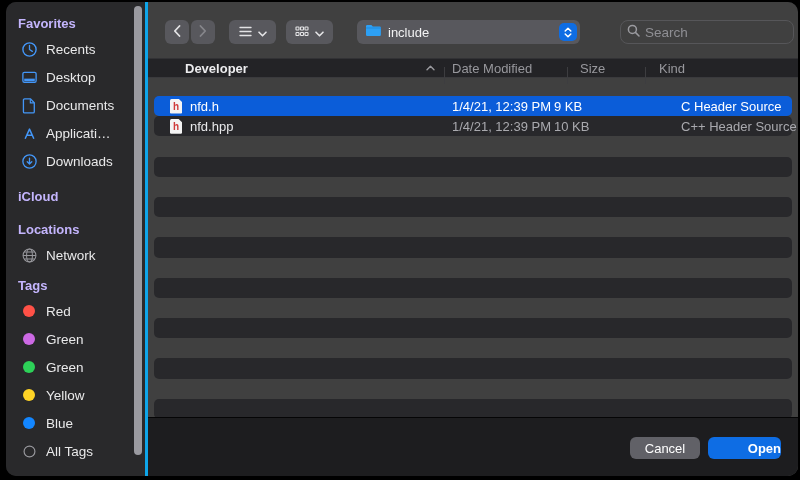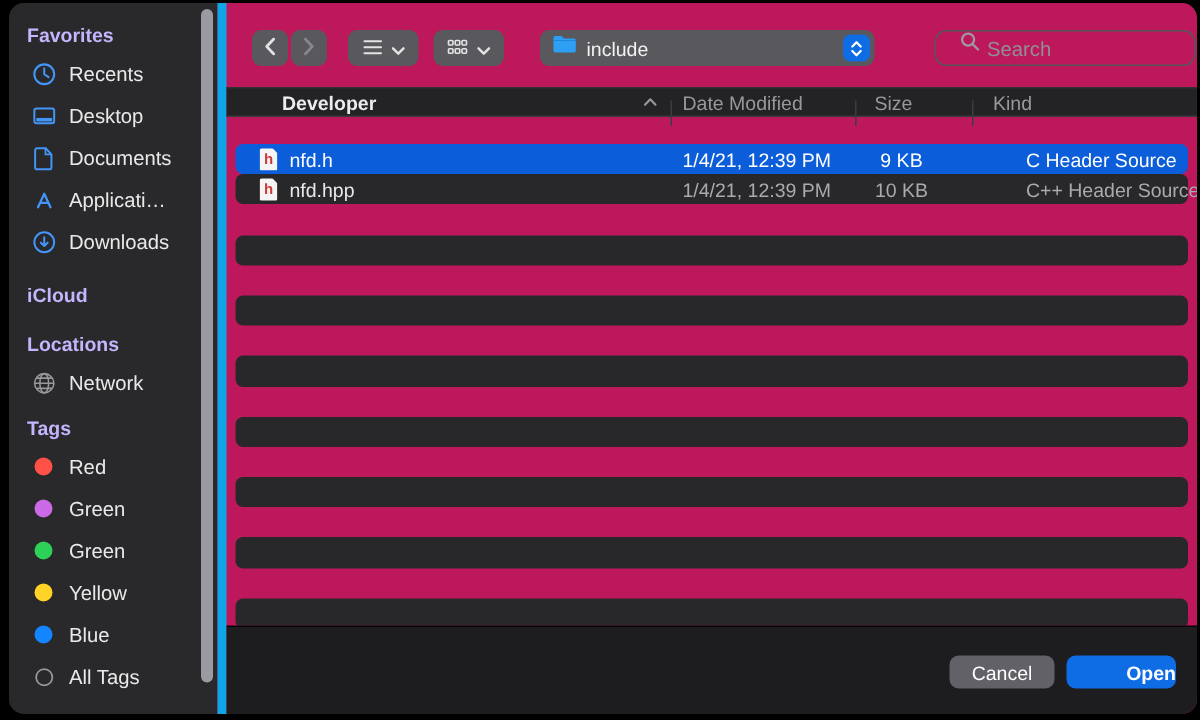--- a/index.html
+++ b/index.html
@@ -17,40 +17,40 @@
   .side-item { height:28px; display:flex; align-items:center; padding-left:13px; cursor:default; }
   .side-item .ic { width:20px; height:20px; display:flex; align-items:center;
                    justify-content:center; flex:none; }
   .side-item .lbl { margin-left:7px; color:#e9e9ea; font-size:13.5px; white-space:nowrap;
                     overflow:hidden; }
   .dot { width:12px; height:12px; border-radius:50%; display:block; }
   #side-scrollbar { position:absolute; top:4px; right:3px; width:8px; height:449px;
                     background:#9a9aa0; border-radius:4px; }
 
   
-  #main { position:relative; flex:1; background:#be185d; border-left:6px solid #0ea5e9; }
+  #main { position:relative; flex:1; background:#404040; border-left:3px solid #0ea5e9; }
 
   
   .tbtn { position:absolute; top:18px; height:24px; background:#58585d; border:none;
           border-radius:6px; display:flex; align-items:center; justify-content:center;
           gap:6px; color:#e3e3e5; }
   #btn-back    { left:17px;  width:24px; }
   #btn-forward { left:43px;  width:24px; color:#86868b; }
   #btn-listview { left:81px;  width:47px; }
   #btn-gridview { left:138px; width:47px; }
   #folder-popup { position:absolute; left:209px; top:18px; width:223px; height:24px;
                   background:#58585d; border-radius:6px; display:flex; align-items:center;
                   padding-left:8px; }
   #folder-popup .name { color:#f2f2f3; font-size:13px; margin-left:6px; }
   #popup-stepper { position:absolute; right:3px; top:3px; width:18px; height:18px;
                    border-radius:5px; background:#0e6de4; display:flex; align-items:center;
                    justify-content:center; }
   #search-field { position:absolute; left:472px; top:18px; width:174px; height:24px;
                   background:transparent; border:1.5px solid #565659; border-radius:8px;
-                  display:flex; padding-left:16px; }
+                  display:flex; align-items:center; padding-left:6px; }
   #search-input { background:transparent; border:none; outline:none; color:#c9c9cc;
                   font-size:13.5px; margin-left:5px; width:130px;
                   font-family:"Liberation Sans", sans-serif; }
   #search-input::placeholder { color:#8f8f94; }
 
   
   #list-header { position:absolute; left:0; right:0; top:56px; height:20px; background:#232326;
                  border-top:1px solid #323235; border-bottom:1px solid #3a3a3d; }
   .hcell { position:absolute; top:0; height:100%; display:flex; align-items:center;
            font-size:13px; color:#98989d; }
@@ -61,21 +61,21 @@
   
   #file-list { position:absolute; left:0; right:0; top:90px; height:325px; overflow:hidden;
                padding-top:4px; }
   .row { position:relative; height:20.2px; margin:0 6px; border-radius:5px; display:flex;
          align-items:center; font-size:13px; }
   .row.stripe { background:#28282b; }
   .row.selected { background:#0b5dd9; }
   .cell { position:absolute; white-space:nowrap; }
   .c-name { left:36px; color:#e8e8ea; }
   .c-date { left:298px; color:#a9a9ae; }
-  .c-size { left:400px; width:88px; text-align:center; color:#a9a9ae; }
+  .c-size { left:400px; width:88px; text-align:left; color:#a9a9ae; }
   .c-kind { left:527px; color:#a9a9ae; }
   .row.selected .cell { color:#ffffff; }
   .file-icon { position:absolute; left:16px; top:2.5px; width:12px; height:15px;
                background:#f4f4f4; border-radius:1.5px; color:#cf3b3b; font-weight:700;
                font-size:10px; line-height:15px; text-align:center;
                clip-path:polygon(0 0,70% 0,100% 24%,100% 100%,0 100%); }
 
   
   #footer-divider { position:absolute; left:0; right:0; top:415px; height:1px; background:#050506; }
   #footer { position:absolute; left:0; right:0; top:416px; bottom:0; background:#1d1d1f; }

